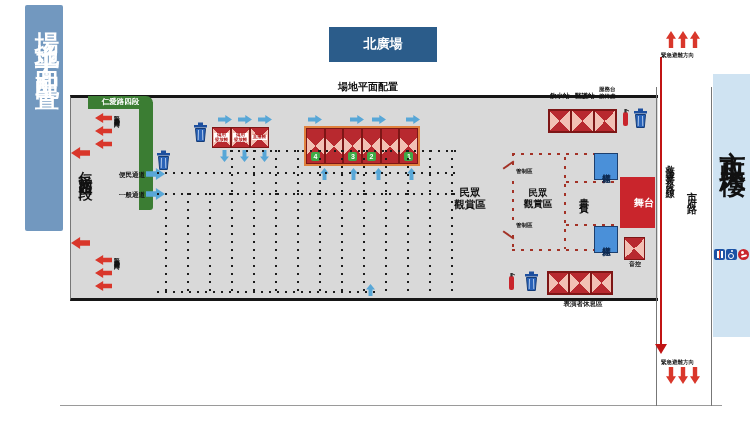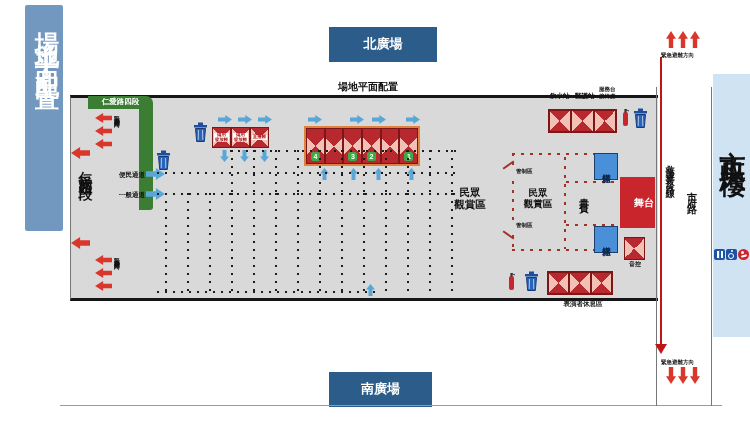--- a/index.html
+++ b/index.html
@@ -36,23 +36,20 @@
   <div class="abs" style="left:25px;top:5px;width:38px;height:226px;background:#7298bf;border-radius:2px;">
     <div class="abs vtext" style="left:6px;top:8px;color:#fff;font-size:24px;font-weight:bold;letter-spacing:11px;">場地平面配置</div>
   </div>
 
   <div class="abs" style="left:70px;top:95px;width:588px;height:206px;background:#d9d9d9;
               border-top:3px solid #161616;border-bottom:3px solid #161616;border-left:1px solid #777;"></div>
 
   <div class="abs ctr" style="left:329px;top:27px;width:108px;height:35px;background:#2b5c8a;">
     <span class="lbl" style="color:#fff;font-size:13px;">北廣場</span>
   </div>
-  <div class="abs ctr" style="left:329px;top:372px;width:103px;height:35px;background:#2b5c8a;">
-    <span class="lbl" style="color:#fff;font-size:13px;">南廣場</span>
-  </div>
 
   <div class="abs" style="left:60px;top:405px;width:662px;height:1px;background:#9a9a9a;"></div>
 
   <div class="abs lbl" style="left:338px;top:81px;font-size:10px;">場地平面配置</div>
 
   <div class="abs ctr" style="left:88px;top:96px;width:65px;height:13px;background:#3b7d33;border-top-right-radius:7px;">
     <span class="lbl" style="color:#fff;font-size:7.5px;">仁愛路四段</span>
   </div>
   <div class="abs" style="left:139px;top:102px;width:14px;height:108px;background:#3b7d33;border-bottom-right-radius:3px;"></div>
 

